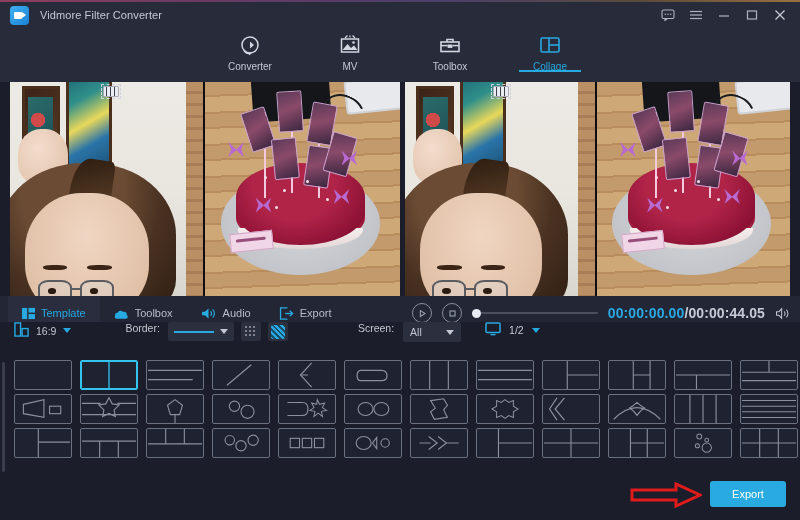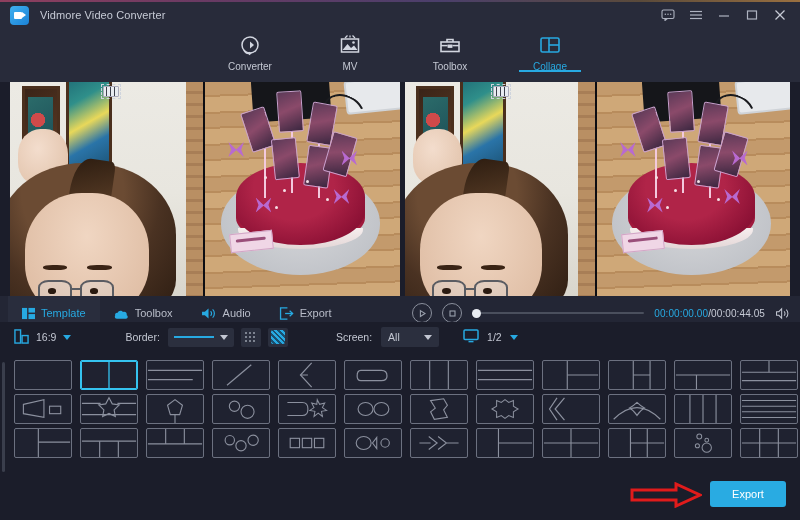--- a/index.html
+++ b/index.html
@@ -126,43 +126,43 @@
   .stab.active{color:#27a9e1;background:#292d3d;}
   .stab .si{display:flex;align-items:center;color:#27a9e1;}
 
   .player{position:absolute;left:412px;top:296px;width:380px;height:34px;display:flex;align-items:center;gap:10px;}
   .pbtn{width:20px;height:20px;border:1.3px solid #8a8f9c;border-radius:50%;
     display:flex;align-items:center;justify-content:center;color:#9aa0ad;flex:none;}
   .pbtn.sq{border-radius:50%;}
   .track{position:relative;flex:1;height:14px;display:flex;align-items:center;}
   .trackline{width:100%;height:2px;background:#4a4f5d;border-radius:2px;}
   .knob{position:absolute;left:0px;width:9px;height:9px;border-radius:50%;background:#e9ecf2;}
-  .tcode{font-size:10px;color:#c7cbd6;letter-spacing:.1px;white-space:nowrap;}
+  .tcode{font-size:14px;color:#c7cbd6;letter-spacing:.1px;white-space:nowrap;font-weight:bold;}
   .tcode .cur{color:#27a9e1;}
   .spk{color:#c2c6d1;display:flex;align-items:center;}
 
   
   .optrow{position:absolute;left:0;top:322px;width:800px;height:30px;background:#1b1d2a;
-    display:flex;align-items:center;}
+    display:flex;align-items:flex-start;}
   .opt{display:flex;align-items:center;font-size:10.5px;color:#c3c7d2;}
   .ratio{margin-left:14px;display:flex;align-items:center;gap:7px;}
   .caret{width:0;height:0;border-left:4px solid transparent;border-right:4px solid transparent;
     border-top:5px solid #27a9e1;}
   .caret.gray{border-top-color:#c3c7d2;}
   .borderlbl{margin-left:54px;}
   .linesel{margin-left:8px;width:66px;height:19px;background:#2b2f3e;border-radius:2px;
     display:flex;align-items:center;justify-content:center;gap:6px;padding:0 5px;}
   .linesel .ln{width:40px;height:2px;background:#27a9e1;}
   .sqbtn{margin-left:7px;width:20px;height:19px;background:#2b2f3e;border-radius:2px;
     display:flex;align-items:center;justify-content:center;}
   .dots3{display:grid;grid-template-columns:repeat(3,3px);grid-template-rows:repeat(3,3px);gap:1px;}
   .dots3 i{width:2px;height:2px;background:#9aa0ad;border-radius:50%;}
   .stripebox{width:14px;height:14px;border-radius:2px;
     background:repeating-linear-gradient(45deg,#27a9e1 0 2px,#1b4f6e 2px 4px);}
-  .screenlbl{margin-left:48px;}
+  .screenlbl{margin-left:70px;}
   .selbox{margin-left:9px;width:58px;height:20px;background:#2b2f3e;border-radius:2px;
     display:flex;align-items:center;justify-content:space-between;padding:0 7px;font-size:10.5px;color:#c3c7d2;}
   .pagegrp{margin-left:24px;display:flex;align-items:center;gap:8px;}
 
   
   .gridwrap{position:absolute;left:0;top:360px;width:800px;height:116px;overflow:hidden;}
   .grow{display:flex;gap:8px;padding-left:14px;margin-bottom:4px;}
   .tcell{width:58px;height:30px;border:1.3px solid #6c7180;border-radius:2px;position:relative;
     background:#1f2230;flex:none;overflow:hidden;}
   .tcell.sel{border-color:#35c4f0;box-shadow:0 0 0 1px #35c4f0 inset;}
@@ -177,21 +177,21 @@
   .arrow{position:absolute;right:98px;top:482px;width:72px;height:26px;}
 </style>
 </head>
 <body>
 
 <div class="app">
 
   <div class="titlebar">
     <div class="topstripe"></div>
     <div class="logo"></div>
-    <div class="apptitle">Vidmore Video Converter</div>
+    <div class="apptitle">Vidmore Filter Converter</div>
     <div class="winbtns">
       <div class="winbtn">
         <svg width="14" height="12" viewBox="0 0 14 12">
             <rect x="1" y="1" width="12" height="8.5" rx="1.5" fill="none" stroke="#aeb3c0" stroke-width="1.1"></rect>
             <path d="M4 9.5 L4 11.5 L6.4 9.5" fill="none" stroke="#aeb3c0" stroke-width="1.1"></path>
             <circle cx="4.3" cy="5.2" r=".75" fill="#aeb3c0"></circle>
             <circle cx="7" cy="5.2" r=".75" fill="#aeb3c0"></circle>
             <circle cx="9.7" cy="5.2" r=".75" fill="#aeb3c0"></circle>
           </svg>
       </div>

